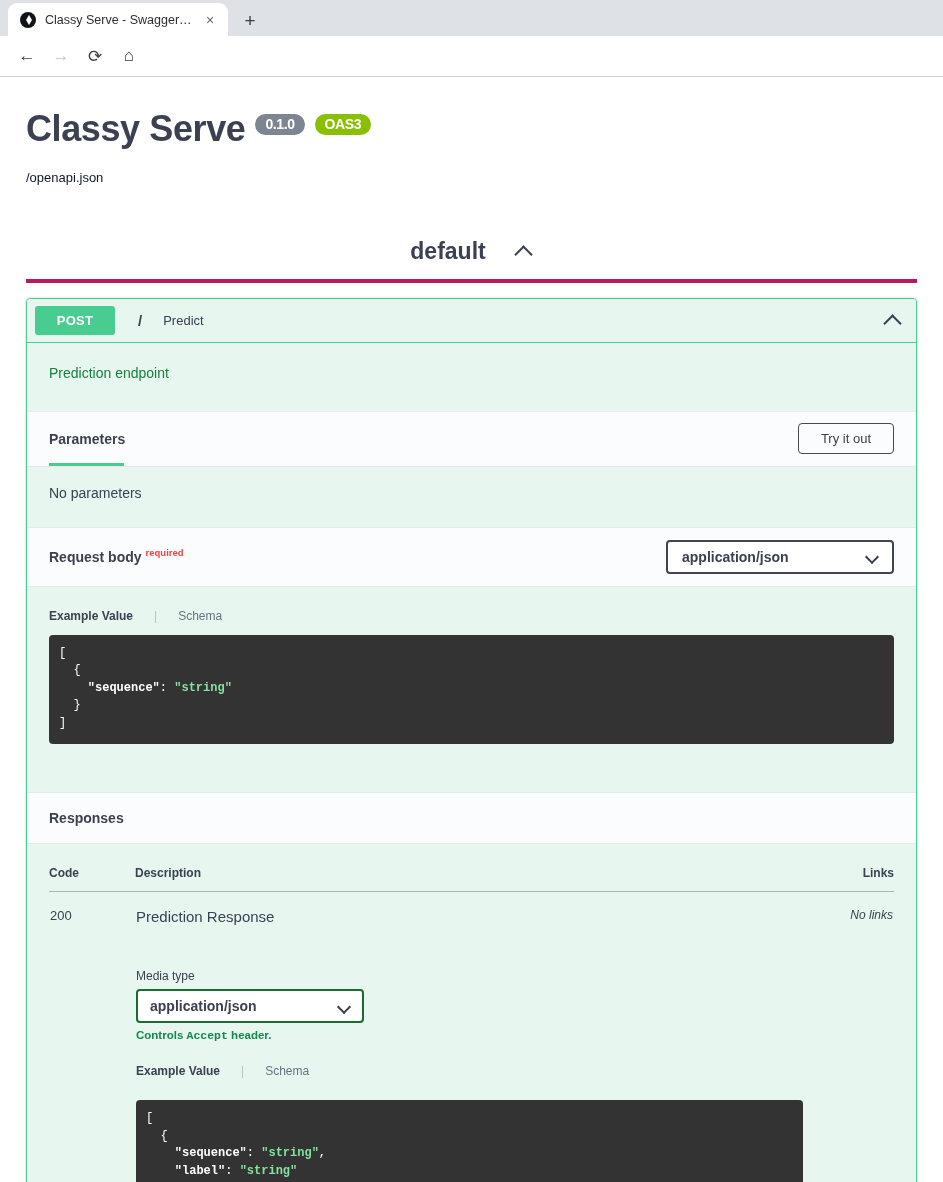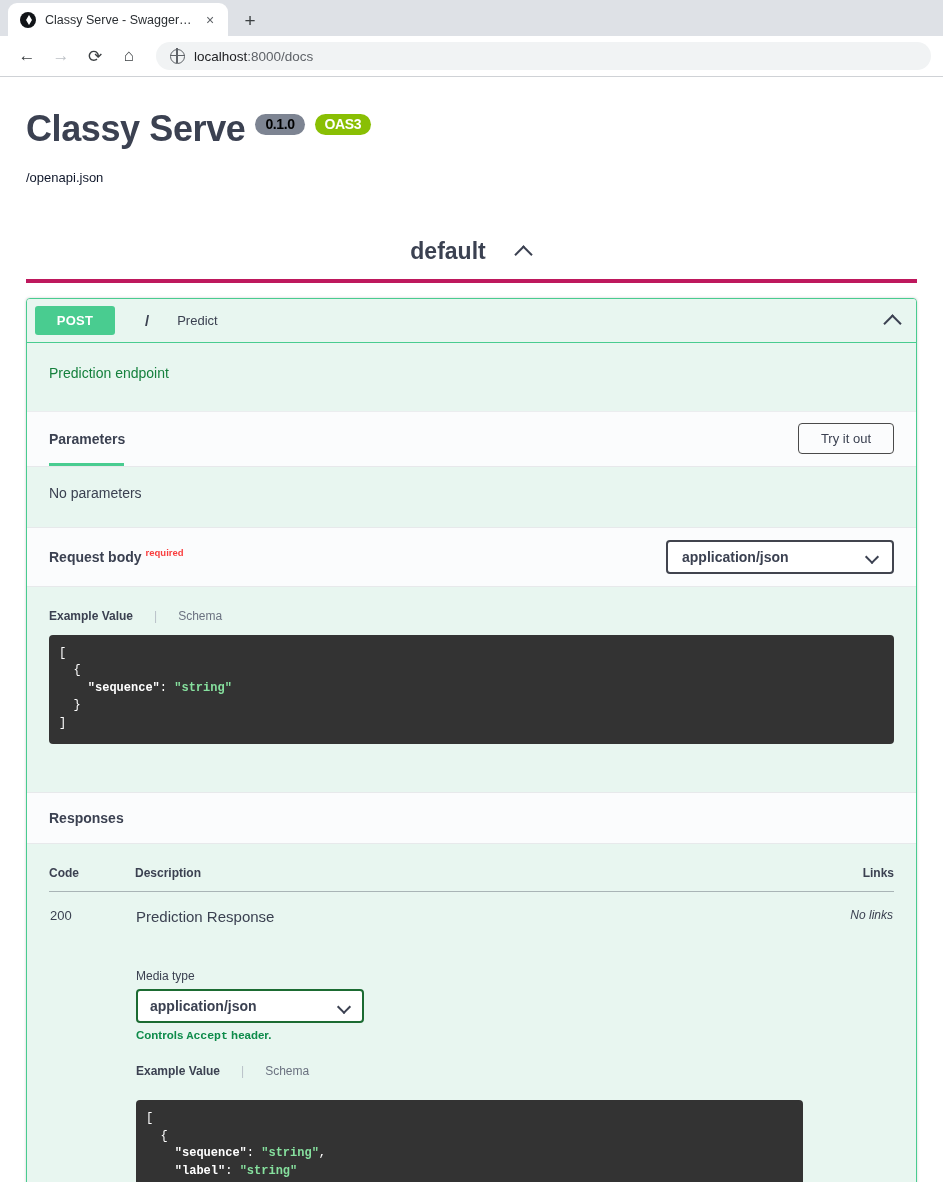--- a/index.html
+++ b/index.html
@@ -100,21 +100,21 @@
   .wrap { max-width: 1460px; padding: 0 20px; margin: 0 auto; }
 
   .info-block { padding: 10px 6px 0 6px; }
   .api-title {
     font-size: 36px; font-weight: bold; color: #3b4151;
     letter-spacing: -0.4px;
     display: flex; align-items: center; gap: 10px;
     margin: 0; line-height: 1.1;
   }
   .badge-version {
-    background: #7d8492; color: #000000;
+    background: #7d8492; color: #ffffff;
     font-size: 14px; font-weight: bold;
     border-radius: 57px; padding: 3px 10px 4px;
     line-height: 1; position: relative; top: -4px; text-align: right;
   }
   .badge-oas {
     background: #89bf04; color: #ffffff;
     font-size: 14px; font-weight: bold;
     border-radius: 57px; padding: 3px 10px 4px;
     line-height: 1; position: relative; top: -4px;
   }
@@ -152,21 +152,21 @@
     border-radius: 4px;
     background: #e8f6f0;
     box-shadow: 0 0 3px rgba(0,0,0,0.19);
     overflow: hidden;
   }
   .opblock-summary {
     display: flex; align-items: center;
     padding: 7px 14px 7px 8px;
     background: #e8f6f0;
     border-bottom: 1px solid #49cc90;
-    gap: 12px;
+    gap: 5px;
   }
   .method {
     background: #49cc90; color: #ffffff;
     font-size: 13px; font-weight: bold;
     border-radius: 3px;
     min-width: 80px; text-align: center;
     padding: 7px 0; letter-spacing: 0.3px;
   }
   .op-path {
     margin-left: 18px;
@@ -342,24 +342,20 @@
       <span class="tab-title">Classy Serve - Swagger UI</span>
       <span class="tab-close">×</span>
     </div>
     <div class="newtab">+</div>
   </div>
   <div class="toolbar">
     <div class="navbtn">←</div>
     <div class="navbtn disabled">→</div>
     <div class="navbtn">⟳</div>
     <div class="navbtn">⌂</div>
-    <div class="omnibox">
-      <span class="globe"></span>
-      <span><span class="url-host">localhost</span><span>:8000/docs</span></span>
-    </div>
   </div>
 </div>
 
 <div class="swagger">
   <div class="wrap">
 
     <div class="info-block">
       <h1 class="api-title">
         <span>Classy Serve</span>
         <span class="badge-version">0.1.0</span>

